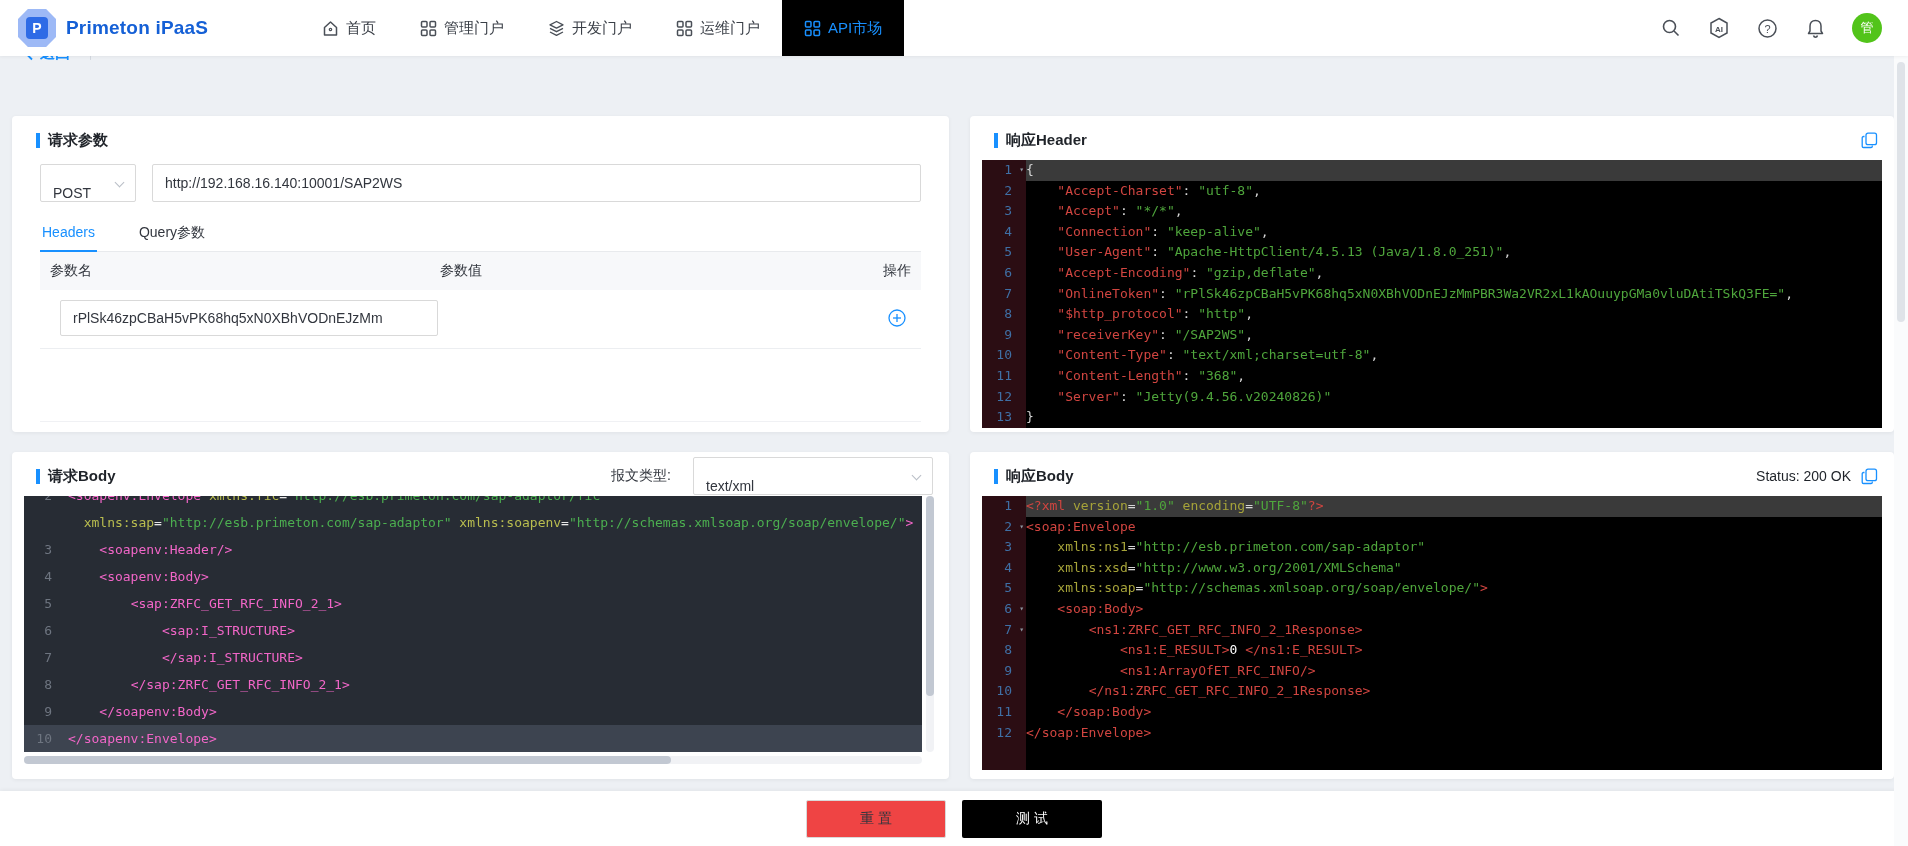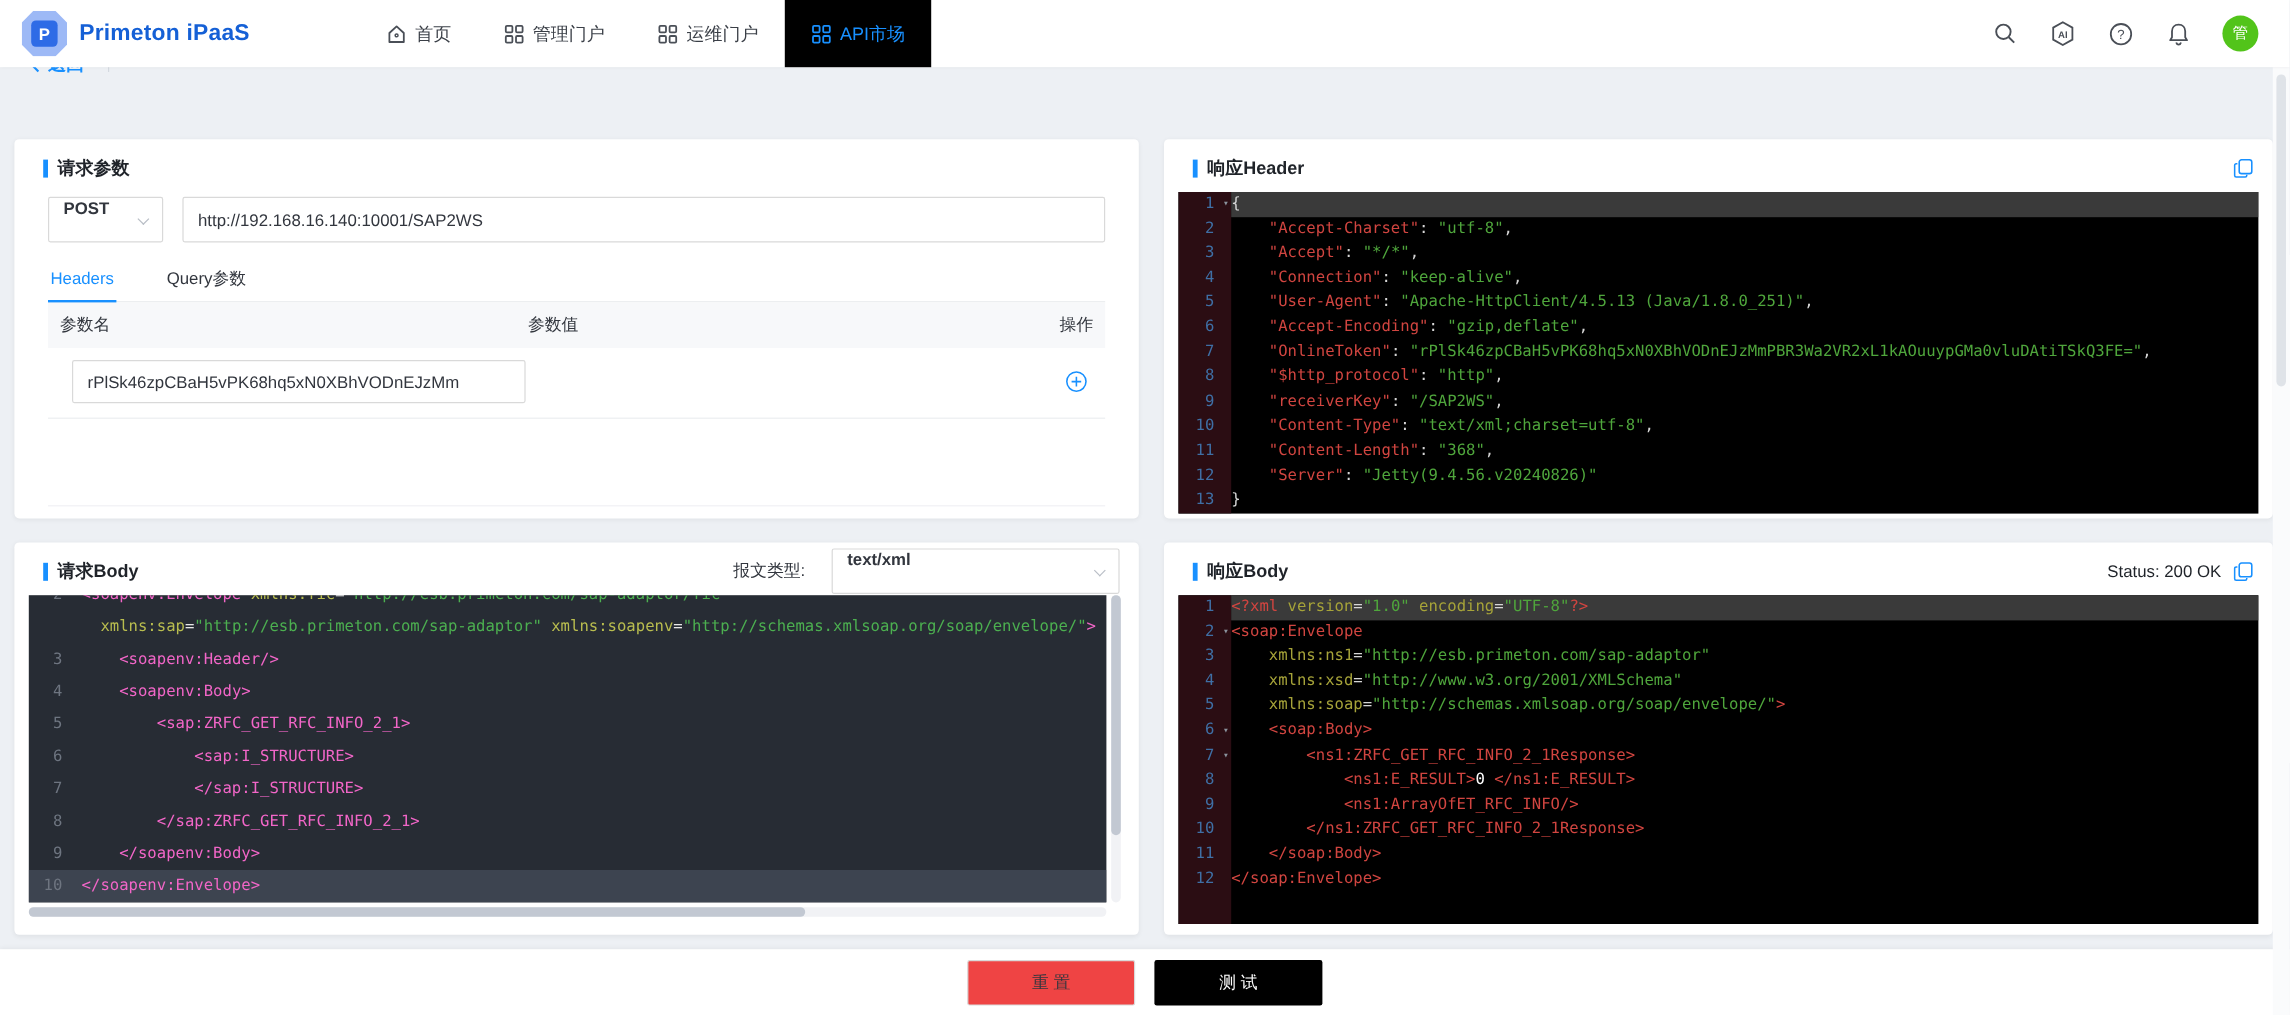--- a/index.html
+++ b/index.html
@@ -42,22 +42,22 @@
   .card-head { display:flex; align-items:center; height:48px; padding:0 16px 0 24px; }
   .panel-title { font-size:15px; font-weight:600; color:#1f2329; position:relative; padding-left:12px; }
   .panel-title::before { content:""; position:absolute; left:0; top:2px; width:4px; height:15px; background:#1890ff; }
   .head-right { margin-left:auto; display:flex; align-items:center; gap:10px; }
   .status-text { font-size:14px; color:#1f2329; }
   .copy-btn { cursor:pointer; display:flex; }
 
   
   .ctl-row { display:flex; gap:16px; margin:0 28px; }
   .select-box { position:relative; border:1px solid #d9d9d9; border-radius:2px; height:38px;
-    display:flex; align-items:flex-start; padding:0 26px 0 12px; font-size:14px; color:#32363e;
-    background:#fff; cursor:pointer;font-weight:bold; }
+    display:flex; align-items:flex-end; padding:0 26px 0 12px; font-size:14px; color:#32363e;
+    background:#fff; cursor:pointer; }
   .select-box .chev { position:absolute; right:12px; top:14px; width:7px; height:7px;
     border-right:1.4px solid #b9bec6; border-bottom:1.4px solid #b9bec6; transform:rotate(45deg); }
   #method-select { width:96px; }
   .url-input { flex:1; height:38px; border:1px solid #d9d9d9; border-radius:2px; padding:0 12px;
     font-size:14px; color:#32363e; font-family:"Liberation Sans","DejaVu Sans",sans-serif; outline:none; }
   .tabs { display:flex; gap:40px; margin:14px 28px 0; border-bottom:1px solid #e8eaed; }
   .tab { font-size:14px; padding:8px 2px 9px; cursor:pointer; color:#32363e; }
   .tab.active { color:#1890ff; border-bottom:2px solid #1890ff; margin-bottom:-1px; }
   .ptable { margin:0 28px; }
   .pt-head { display:flex; background:#f7f8fa; height:38px; align-items:center; font-size:14px; color:#32363e; }
@@ -154,20 +154,30 @@
             <rect x="10" y="1.5" width="5.5" height="5.5" rx="1" stroke="#4a4f57" stroke-width="1.5"></rect>
             <rect x="1.5" y="10" width="5.5" height="5.5" rx="1" stroke="#4a4f57" stroke-width="1.5"></rect>
             <rect x="10" y="10" width="5.5" height="5.5" rx="1" stroke="#4a4f57" stroke-width="1.5"></rect>
           </svg>
         </span>
         <span>管理门户</span>
       </div>
       <div class="nav-item">
         <span style="display: flex;">
           <svg width="17" height="17" viewBox="0 0 17 17" fill="none">
+            <path d="M8.5 1.5 L15 4.8 L8.5 8.1 L2 4.8 Z" stroke="#4a4f57" stroke-width="1.4" fill="none" stroke-linejoin="round"></path>
+            <path d="M2 8.4 L8.5 11.7 L15 8.4" stroke="#4a4f57" stroke-width="1.4" fill="none" stroke-linejoin="round"></path>
+            <path d="M2 12 L8.5 15.3 L15 12" stroke="#4a4f57" stroke-width="1.4" fill="none" stroke-linejoin="round"></path>
+          </svg>
+        </span>
+        <span>开发门户</span>
+      </div>
+      <div class="nav-item">
+        <span style="display: flex;">
+          <svg width="17" height="17" viewBox="0 0 17 17" fill="none">
             <rect x="1.5" y="1.5" width="5.5" height="5.5" rx="1" stroke="#4a4f57" stroke-width="1.5"></rect>
             <rect x="10" y="1.5" width="5.5" height="5.5" rx="1" stroke="#4a4f57" stroke-width="1.5"></rect>
             <rect x="1.5" y="10" width="5.5" height="5.5" rx="1" stroke="#4a4f57" stroke-width="1.5"></rect>
             <rect x="10" y="10" width="5.5" height="5.5" rx="1" stroke="#4a4f57" stroke-width="1.5"></rect>
           </svg>
         </span>
         <span>运维门户</span>
       </div>
       <div class="nav-item active">
         <span style="display: flex;">

